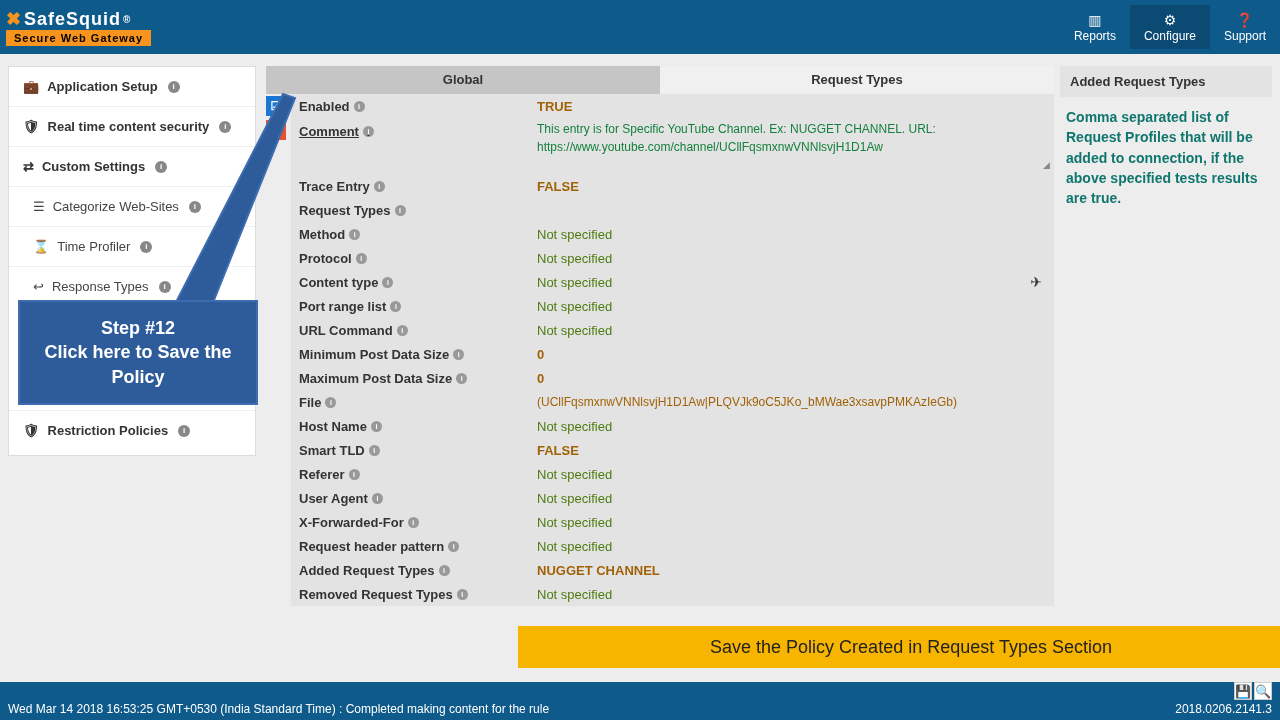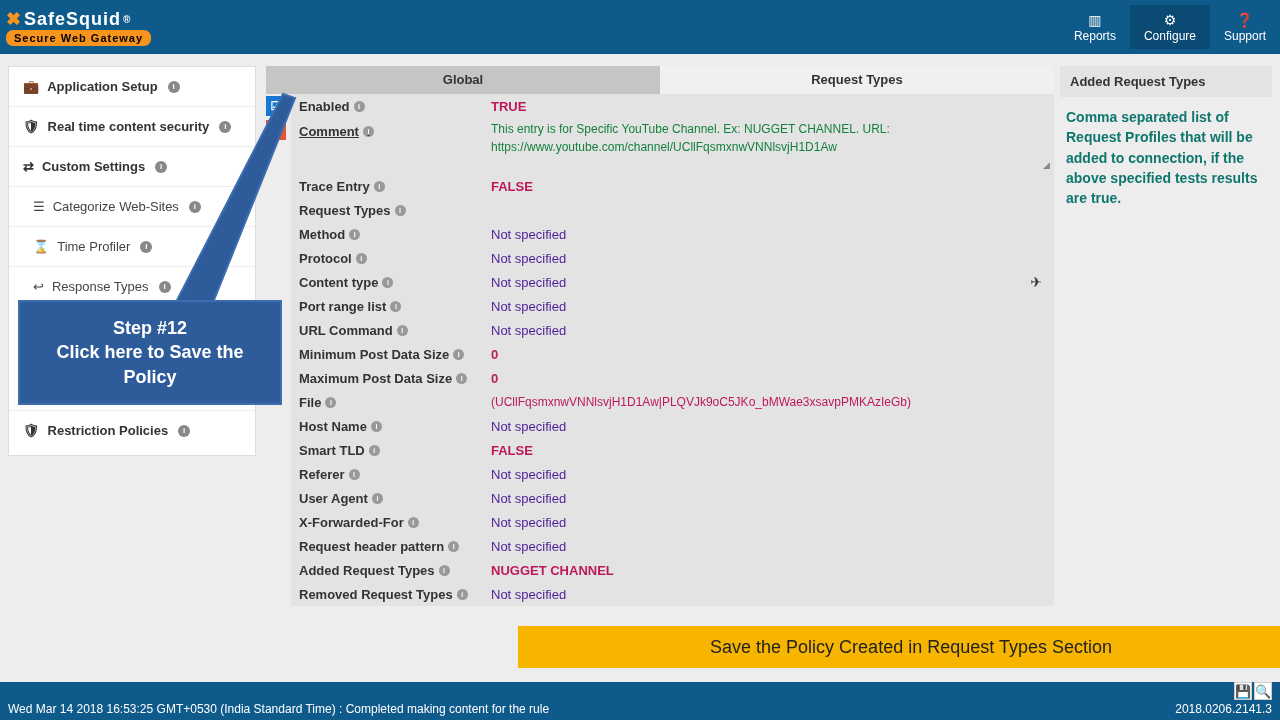--- a/index.html
+++ b/index.html
@@ -2,58 +2,58 @@
 <html><head>
 <meta charset="utf-8">
 <style>
   * { box-sizing: border-box; margin: 0; padding: 0; }
   body { font-family: "Segoe UI", Arial, sans-serif; font-size: 13px; background: #ededed; color: #333; width: 1280px; height: 720px; overflow: hidden; position: relative; }
   .topbar { background: #0e5a8a; height: 54px; display: flex; align-items: center; padding: 0 0 0 6px; }
   .logo-wrap { display:flex; flex-direction:column; }
   .logo-line { color:#fff; font-size:18px; font-weight:bold; letter-spacing:1px; display:flex; align-items:center; }
   .logo-x { color:#f7941e; font-size:18px; margin-right:2px; }
   .logo-reg { font-size:10px; vertical-align:super; margin-left:2px; }
-  .logo-sub { background:#f7941e; color:#000; font-size:11px; font-weight:bold; letter-spacing:1px; padding:2px 8px; text-align:center;border-radius:7px; }
+  .logo-sub { background:#f7941e; color:#000; font-size:11px; font-weight:bold; letter-spacing:1px; padding:2px 8px; text-align:center; }
   .top-actions { margin-left:auto; display:flex; }
   .top-btn { color:#fff; text-align:center; padding:8px 14px 6px; font-size:12px; cursor:pointer; }
   .top-btn.active { background:#0a4a73; }
   .top-btn .ic { font-size:14px; display:block; line-height:1; margin-bottom:2px; }
   .main { display:flex; padding:12px 8px 0 8px; height:620px; }
   .sidebar { width:248px; background:#fff; border:1px solid #ddd; height:390px; position:relative; }
   .side-item { padding:12px 14px; border-top:1px solid #eee; display:flex; align-items:center; gap:8px; cursor:pointer; font-weight:600; color:#333; }
   .side-item:first-child { border-top:none; }
   .side-item .info { background:#888; color:#fff; border-radius:50%; width:12px; height:12px; display:inline-flex; align-items:center; justify-content:center; font-size:8px; font-weight:bold; margin-left:2px; }
   .side-item.sub { padding-left:24px; font-weight:500; color:#444; }
   .content { flex:1; display:flex; flex-direction:column; margin-left:10px; position:relative; }
   .tabs { display:flex; background:#c5c5c5; height:28px; }
   .tab { flex:1; text-align:center; line-height:28px; font-weight:600; color:#333; font-size:13px; }
   .tab.inactive { background:#f0f0f0; }
   .form-area { display:flex; }
   .btn-col { width:22px; display:flex; flex-direction:column; gap:4px; padding-top:2px; margin-right:3px; }
   .sq-btn { width:20px; height:20px; display:flex; align-items:center; justify-content:center; color:#fff; font-size:12px; font-weight:bold; cursor:pointer; }
   .sq-save { background:#1976d2; }
   .sq-del { background:#e6532e; }
   .rows { flex:1; }
-  .row { display:flex; align-items:center; min-height:24px; padding:2px 0; }
+  .row { display:flex; align-items:center; min-height:24px; padding:2px 0;gap:46px; }
   .row.hi { background:#e3e3e3; }
   .lbl { width:200px; padding-left:8px; font-weight:600; color:#333; font-size:13px; display:flex; align-items:center; gap:4px; }
   .lbl .info { background:#999; color:#fff; border-radius:50%; width:11px; height:11px; display:inline-flex; align-items:center; justify-content:center; font-size:7px; font-weight:bold; }
-  .val { flex:1; padding-right:10px; font-size:13px; color:#be185d; font-weight:600; }
+  .val { flex:1; padding-right:10px; font-size:13px; color:#a16207; font-weight:600; }
   .val.comment { font-weight:400; font-size:12px; color:#15803d; line-height:1.5; }
-  .val.ns { color:#4c1d95; font-weight:400; }
+  .val.ns { color:#4d7c0f; font-weight:400; }
   .send-ic { color:#333; font-size:14px; }
   .help-panel { width:212px; margin-left:6px; }
   .help-title { background:#e3e3e3; padding:8px 10px; font-weight:600; color:#333; font-size:13px; }
   .help-body { padding:10px 6px; font-size:14px; color:#0f766e; line-height:1.45;font-weight:bold; }
   .banner { position:absolute; left:252px; bottom:6px; width:786px; height:42px; background:#f7b500; display:flex; align-items:center; justify-content:center; font-size:18px; font-weight:500; color:#222; }
   .footer { position:absolute; bottom:0; left:0; right:0; height:38px; background:#0e5a8a; color:#fff; font-size:12px; display:flex; align-items:flex-end; padding:0 8px 4px; }
   .footer-right { margin-left:auto; display:flex; flex-direction:column; align-items:flex-end; gap:2px; }
   .footer-icons { display:flex; gap:2px; }
   .ficon { width:18px; height:18px; background:#fff; color:#333; border:1px solid #ccc; display:flex; align-items:center; justify-content:center; font-size:13px; cursor:pointer; }
-  .callout { position:absolute; left:18px; top:300px; width:264px; z-index:50; }
+  .callout { position:absolute; left:18px; top:300px; width:240px; z-index:50; }
   .callout-box { background:#2e5c9a; border:2px solid #3d6db0; color:#fff; text-align:center; padding:14px 8px; font-size:18px; font-weight:600; line-height:1.35; }
   .bar-expand { position:absolute; right:4px; bottom:4px; color:#888; font-size:9px; cursor:ne-resize; }
   svg.arrow-svg { position:absolute; left:170px; top:92px; pointer-events:none; }
 </style>
 </head>
 <body>
 
 <div class="topbar">
   <div class="logo-wrap">
     <div class="logo-line">

